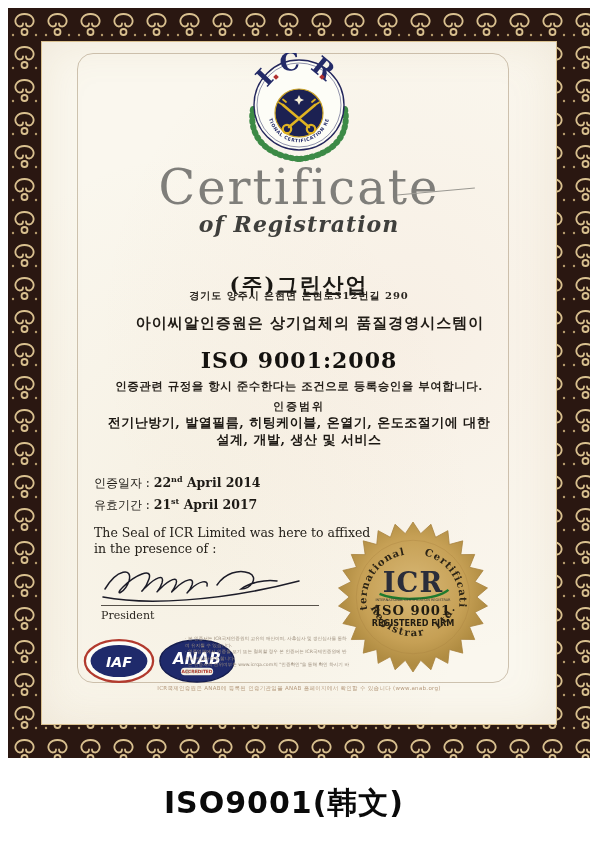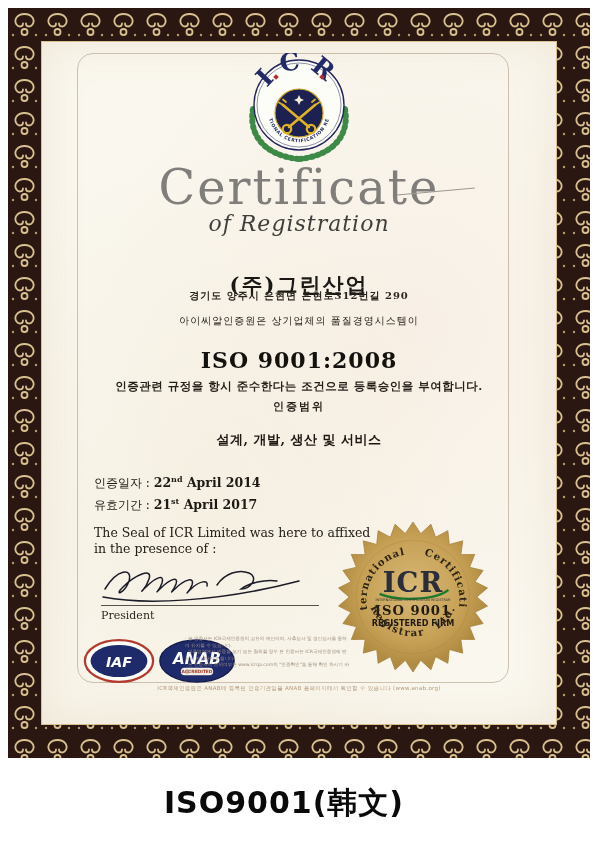--- a/index.html
+++ b/index.html
@@ -21,25 +21,25 @@
   }
   .abs{position:absolute;}
   .ctr{left:0;width:516px;text-align:center;}
   .hairline{
     position:absolute;left:36px;top:12px;width:430px;height:628px;
     border:1px solid rgba(150,128,98,.45);border-radius:16px;pointer-events:none;
   }
   
   .title{top:118px;font-size:48px;color:#7f7e7a;letter-spacing:2px;font-weight:500;}
   .swash{top:150px;left:356px;width:78px;height:1px;background:#9a9892;transform:rotate(-5deg);}
-  .subtitle{top:170px;font-style:italic;font-size:22px;color:#3f3f3c;letter-spacing:1px;}
+  .subtitle{top:170px;font-style:italic;font-size:22px;color:#3f3f3c;letter-spacing:1px;font-weight:bold;}
   .ktitle{top:197px;font-size:27px;font-weight:700;color:#161412;letter-spacing:4px;}
   .company{top:230px;font-size:21px;font-weight:700;color:#1a1814;letter-spacing:2px;}
   .address{top:248px;font-size:10px;font-weight:700;color:#2a2620;letter-spacing:1px;}
-  .stmt{font-size:10px;font-weight:400;color:#201c16;letter-spacing:1px;}
+  .stmt{font-size:15px;font-weight:700;color:#201c16;letter-spacing:1px;padding-left:11px;}
   .stmt1{top:273px;} .stmt2{top:290px;}
   .standard{top:306px;font-size:22px;font-weight:700;color:#14120f;letter-spacing:1px;}
   .cond{top:338px;font-size:11.5px;font-weight:700;color:#241f19;letter-spacing:.5px;}
   .scopeh{top:358px;font-size:11px;font-weight:700;color:#241f19;letter-spacing:2px;}
   .scope{font-size:13px;font-weight:700;color:#1b1712;letter-spacing:.5px;}
   .scope1{top:373px;} .scope2{top:390px;}
   
   .daterow{left:53px;font-size:12px;color:#1d1a15;}
   .issue{top:433px;} .expiry{top:455px;text-align:right;}
   .daterow b{font-weight:700;font-size:12.5px;}
@@ -135,20 +135,21 @@
 
   <div class="abs ctr company">(주)그린산업</div>
   <div class="abs ctr address">경기도 양주시 은현면 은현로312번길 290</div>
 
   <div class="abs ctr stmt stmt1">아이씨알인증원은 상기업체의 품질경영시스템이</div>
 
   <div class="abs ctr standard">ISO 9001:2008</div>
 
   <div class="abs ctr scopeh">인증범위</div>
   <div class="abs ctr cond">인증관련 규정을 항시 준수한다는 조건으로 등록승인을 부여합니다.</div>
+  <div class="abs ctr scope scope1">전기난방기, 발열필름, 히팅케이블, 온열기, 온도조절기에 대한</div>
   <div class="abs ctr scope scope2">설계, 개발, 생산 및 서비스</div>
 
   <div class="abs daterow issue">
     <span>인증일자 :</span>
     <b><span>22</span><sup>nd</sup>
        <span>April 2014</span></b>
   </div>
   <div class="abs daterow expiry">
     <span>유효기간 :</span>
     <b><span>21</span><sup>st</sup>

